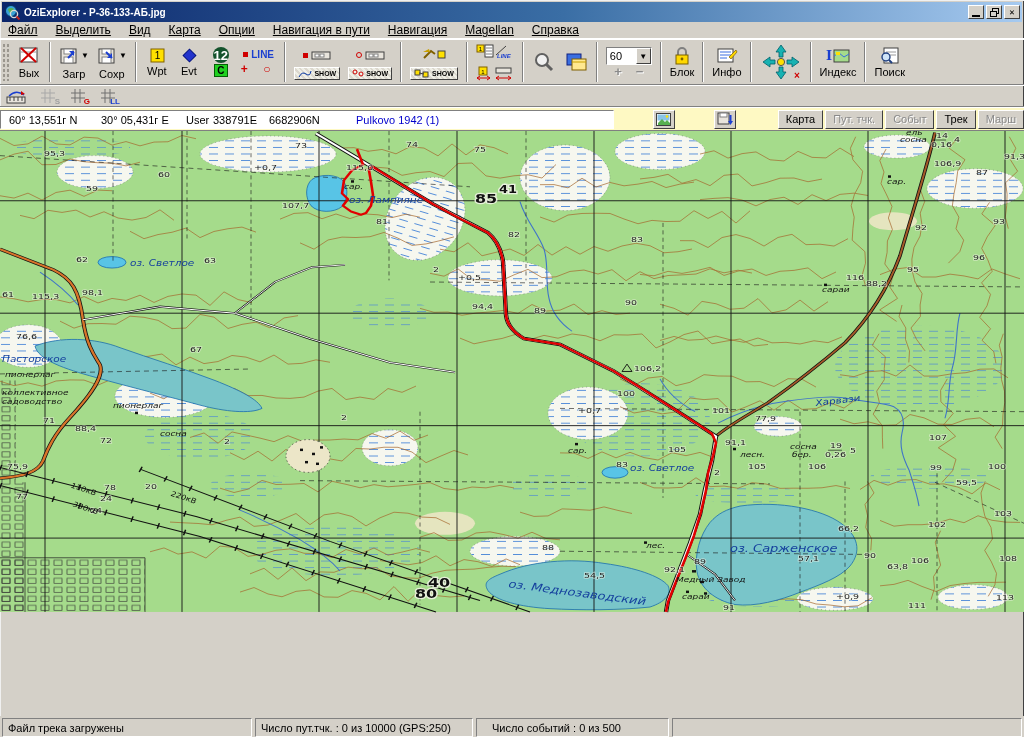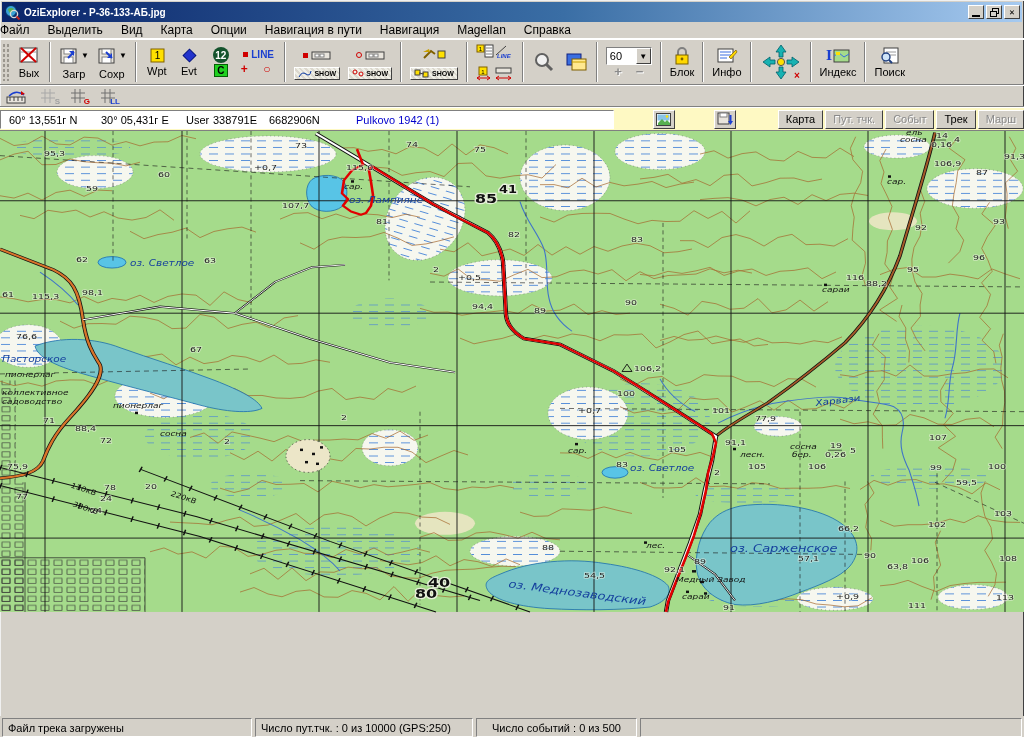--- a/index.html
+++ b/index.html
@@ -8,34 +8,34 @@
        position:relative;overflow:hidden;box-shadow:inset 1px 1px 0 #f0f0f0, inset -1px -1px 0 #404040;}
   
   .titlebar{height:20px;margin:2px 2px 0 2px;background:linear-gradient(90deg,#0a246a,#3a6ea5 55%,#a6caf0);
             display:flex;align-items:center;padding:0 2px;color:#fff;}
   .title-text{font-size:10px;font-weight:bold;flex:1;white-space:nowrap;overflow:hidden;margin-left:4px;}
   .winbtn{width:16px;height:14px;background:#d4d0c8;border:1px solid;border-color:#fff #404040 #404040 #fff;
           margin-left:2px;display:flex;align-items:center;justify-content:center;font-size:9px;color:#000;
           font-family:"DejaVu Sans Mono",monospace;line-height:1;}
   .winbtn .minbar{width:8px;height:2px;background:#000;margin-top:7px;}
   
-  .menubar{height:17px;display:flex;align-items:center;border-bottom:1px solid #fff;}
+  .menubar{height:17px;display:flex;align-items:center;padding-left:8px;border-bottom:1px solid #fff;text-decoration:underline;}
   .menu-item{font-size:12px;color:#000;margin-right:18px;white-space:nowrap;}
   
   .toolbar{height:46px;display:flex;align-items:center;padding:1px 2px;border-top:1px solid #fff;
            border-bottom:1px solid #808080;}
   .grip{width:8px;height:38px;margin-right:3px;
         background-image:radial-gradient(#9a968e 34%,transparent 36%);background-size:4px 5px;}
   .sep{width:2px;height:40px;border-left:1px solid #808080;border-right:1px solid #fff;margin:0 4px;}
   .tb-item{display:flex;flex-direction:column;align-items:center;justify-content:center;height:44px;
            padding:0 4px;min-width:32px;}
   .tb-label{font-size:11px;color:#000;line-height:1;margin-top:2px;white-space:nowrap;}
   .iconrow{display:flex;align-items:center;height:22px;}
   .dd{font-size:8px;color:#000;margin-left:2px;}
-  .badge12{width:16px;height:16px;border-radius:50%;background:#14532d;color:#fff;font-size:10px;font-weight:bold;
+  .badge12{width:16px;height:16px;border-radius:50%;background:#14532d;color:#fff;font-size:13px;font-weight:bold;
            display:flex;align-items:center;justify-content:center;}
   .cbox{width:14px;height:13px;background:#20d020;border:1px solid #046004;color:#000;font-size:10px;font-weight:bold;
         display:flex;align-items:center;justify-content:center;margin-top:1px;}
   .trk-top{font-size:10px;font-weight:bold;color:#1b3fd0;display:flex;align-items:center;gap:3px;}
   .trk-top .rs{width:5px;height:5px;background:#d00000;display:inline-block;}
   .trk-bot{color:#d00000;font-size:12px;font-weight:bold;letter-spacing:6px;margin-top:2px;}
   .showbtn{border:1px solid;border-color:#fff #404040 #404040 #fff;
            background:repeating-linear-gradient(45deg,#efefe6 0 2px,#dcd8cf 2px 4px);
            font-size:7px;font-weight:bold;color:#000;padding:1px 3px;display:flex;align-items:center;gap:2px;margin-top:1px;}
   .combo{width:46px;height:18px;background:#fff;border:1px solid;border-color:#808080 #fff #fff #808080;
@@ -810,17 +810,17 @@
           <text x="433" y="300" class="ml-num">2</text>
           <text x="341" y="480" class="ml-num">2</text>
           <text x="714" y="547" class="ml-num">2</text>
         </g>
   </svg>
   </div>
 
   <div class="statusbar">
       <div class="panel" style="width: 250px;">Файл трека загружены</div>
       <div class="panel" style="width: 218px;">Число пут.тчк. : 0 из 10000  (GPS:250)</div>
-      <div class="panel" style="width: 161px; padding-left: 15px;">Число событий : 0 из 500</div>
+      <div class="panel" style="width: 193px; padding-left: 15px;">Число событий : 0 из 500</div>
       <div class="panel" style="flex: 1 1 0%;"></div>
     </div>
 
 </div>
 
 </body></html>

